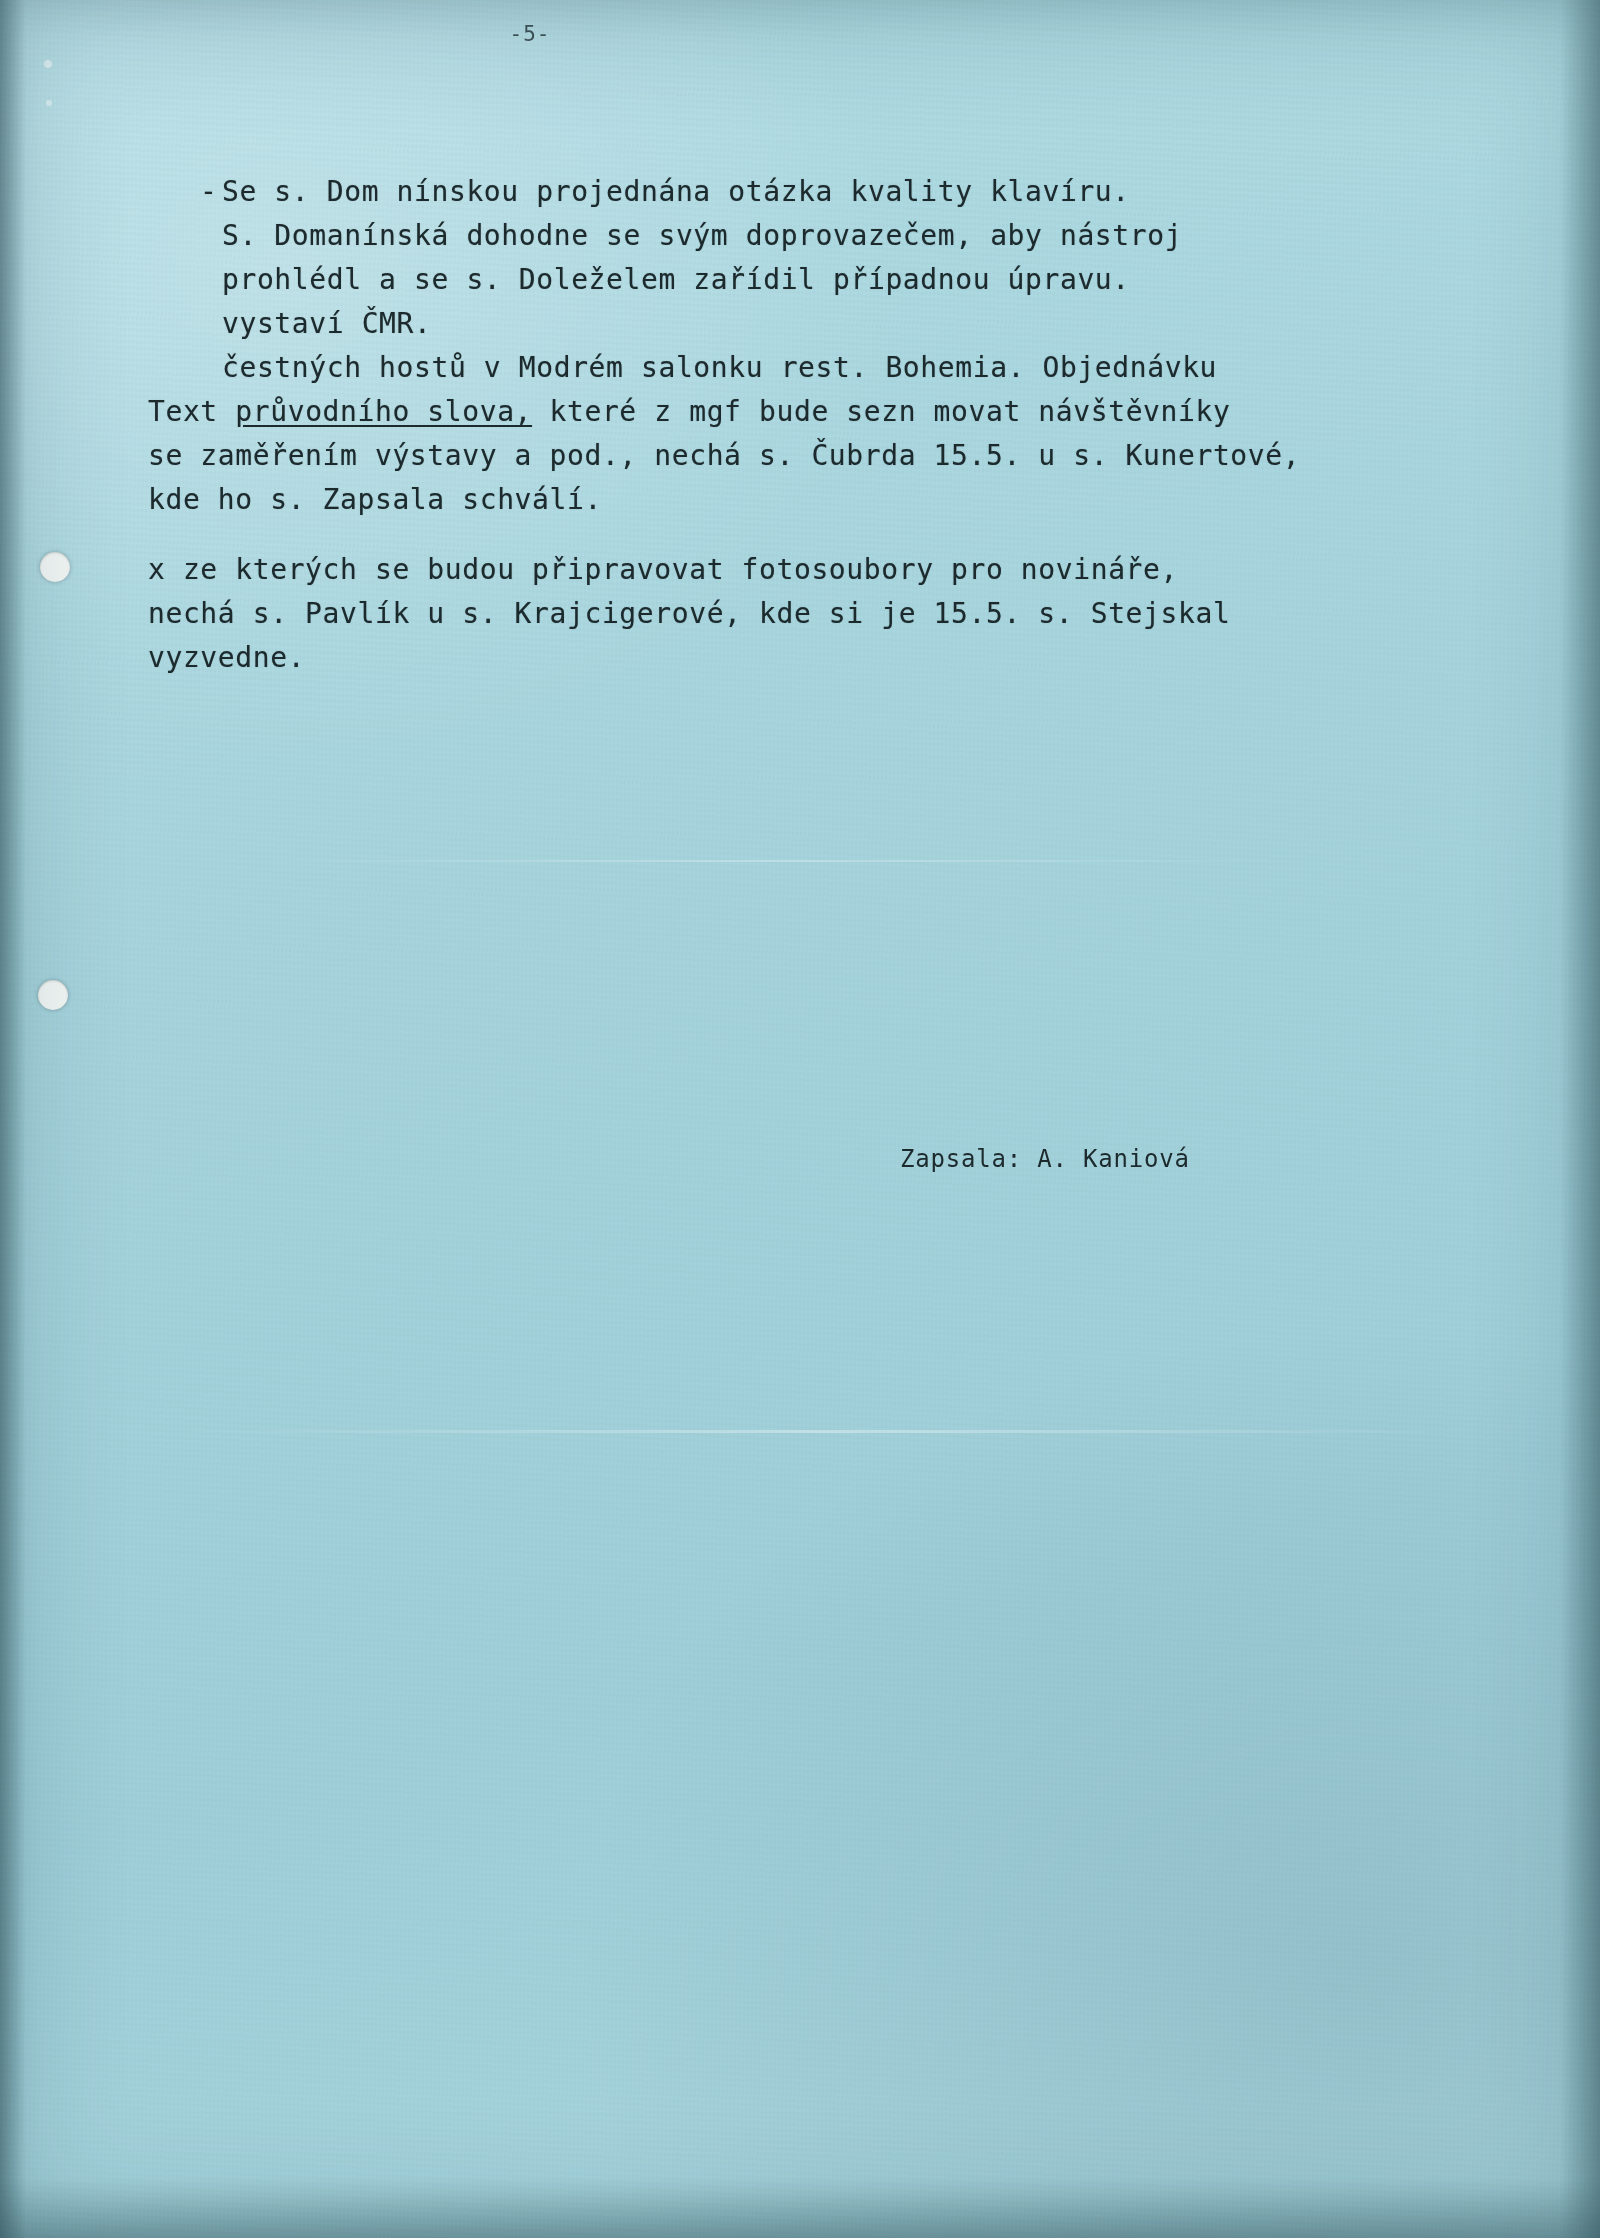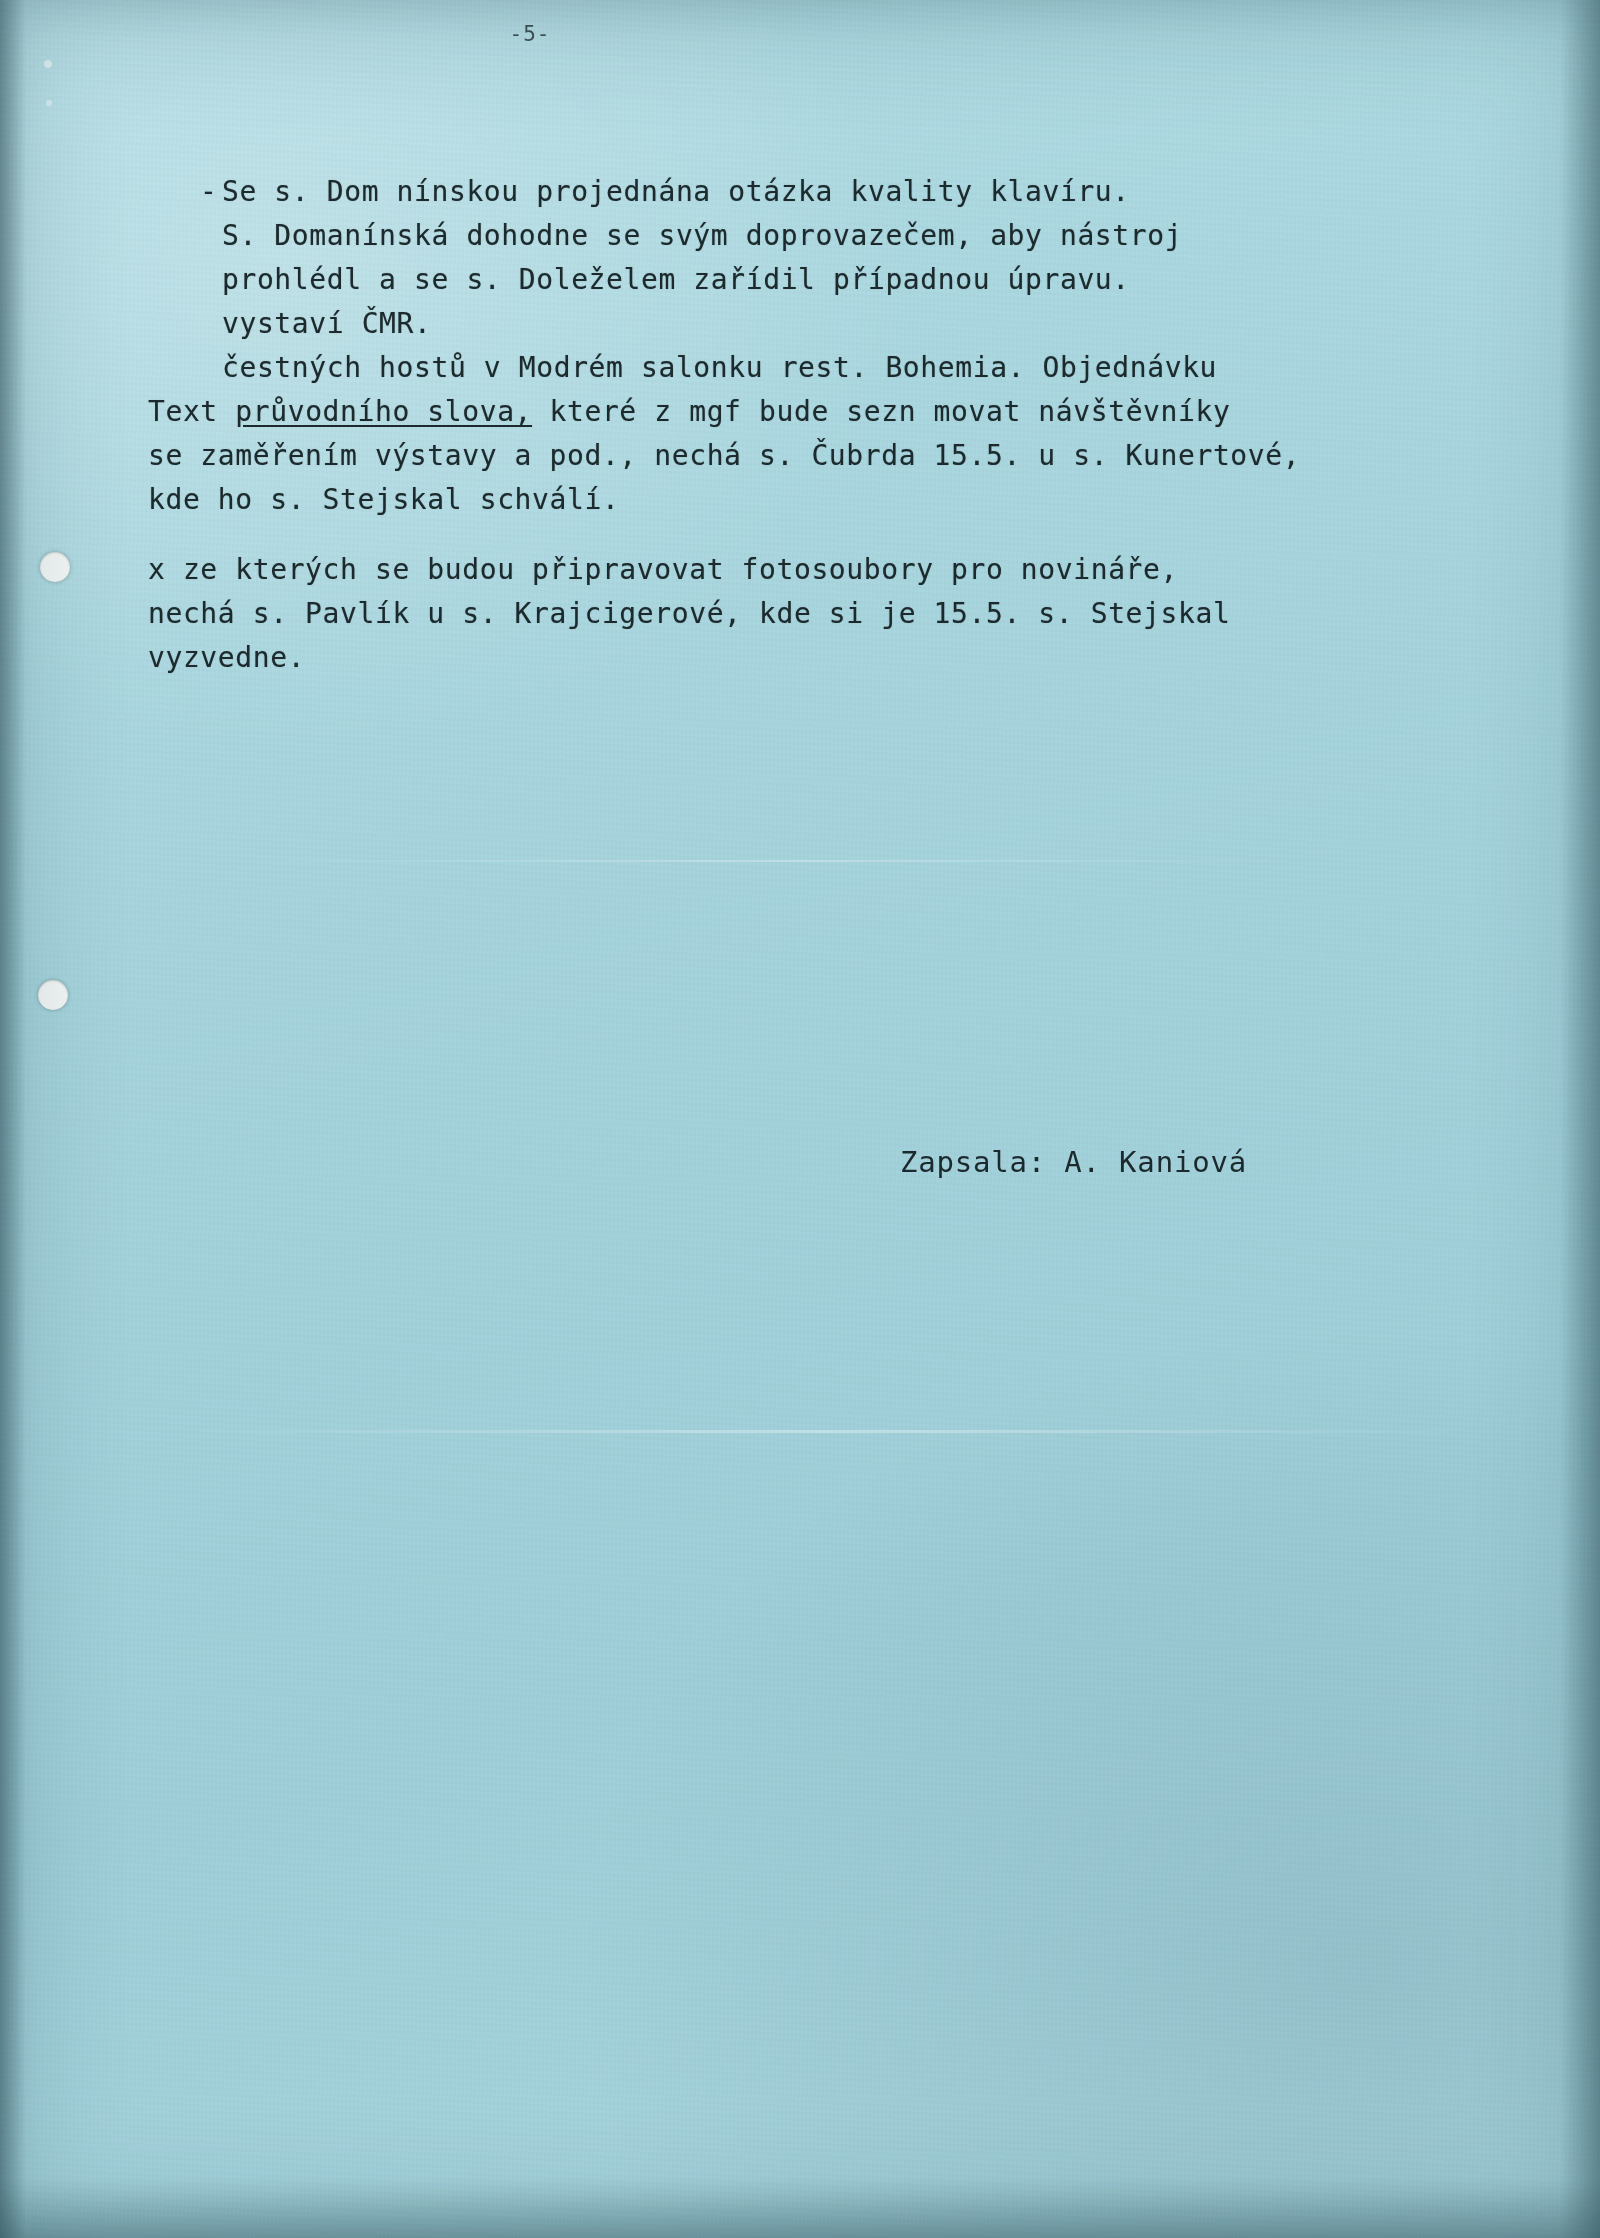--- a/index.html
+++ b/index.html
@@ -139,21 +139,21 @@
 
   .uline {
     text-decoration: underline;
     text-underline-offset: 4px;
   }
 
   .signature {
     position: absolute;
     left: 900px;
     top: 1145px;
-    font-size: 29px;
+    font-size: 24px;
     letter-spacing: 0.8px;
     color: #1c2a2d;
     white-space: pre;
   }
 </style>
 </head>
 <body>
 
 <div class="page">
 
@@ -179,21 +179,21 @@
       </div>
 
       <div class="bullet-block">
         <div class="b-line"><span class="indent"></span><span>vystaví ČMR.</span></div>
         <div class="b-line"><span class="indent"></span><span>čestných hostů v Modrém salonku rest. Bohemia. Objednávku</span></div>
       </div>
 
       <div class="para" style="margin-left:-52px;">
         <div class="line"><span>Text </span><span class="uline">průvodního slova,</span><span> které z mgf bude sezn movat návštěvníky</span></div>
         <div class="line"><span>se zaměřením výstavy a pod., nechá s. Čubrda 15.5. u s. Kunertové,</span></div>
-        <div class="line"><span>kde ho s. Stejskal schválí.</span></div>
+        <div class="line"><span>kde ho s. Zapsala schválí.</span></div>
       </div>
 
       <div class="gap"></div>
 
       <div class="para" style="margin-left:-52px;">
         <div class="line"><span>x ze kterých se budou připravovat fotosoubory pro novináře,</span></div>
         <div class="line"><span>nechá s. Pavlík u s. Krajcigerové, kde si je 15.5. s. Stejskal</span></div>
         <div class="line"><span>vyzvedne.</span></div>
       </div>
 

